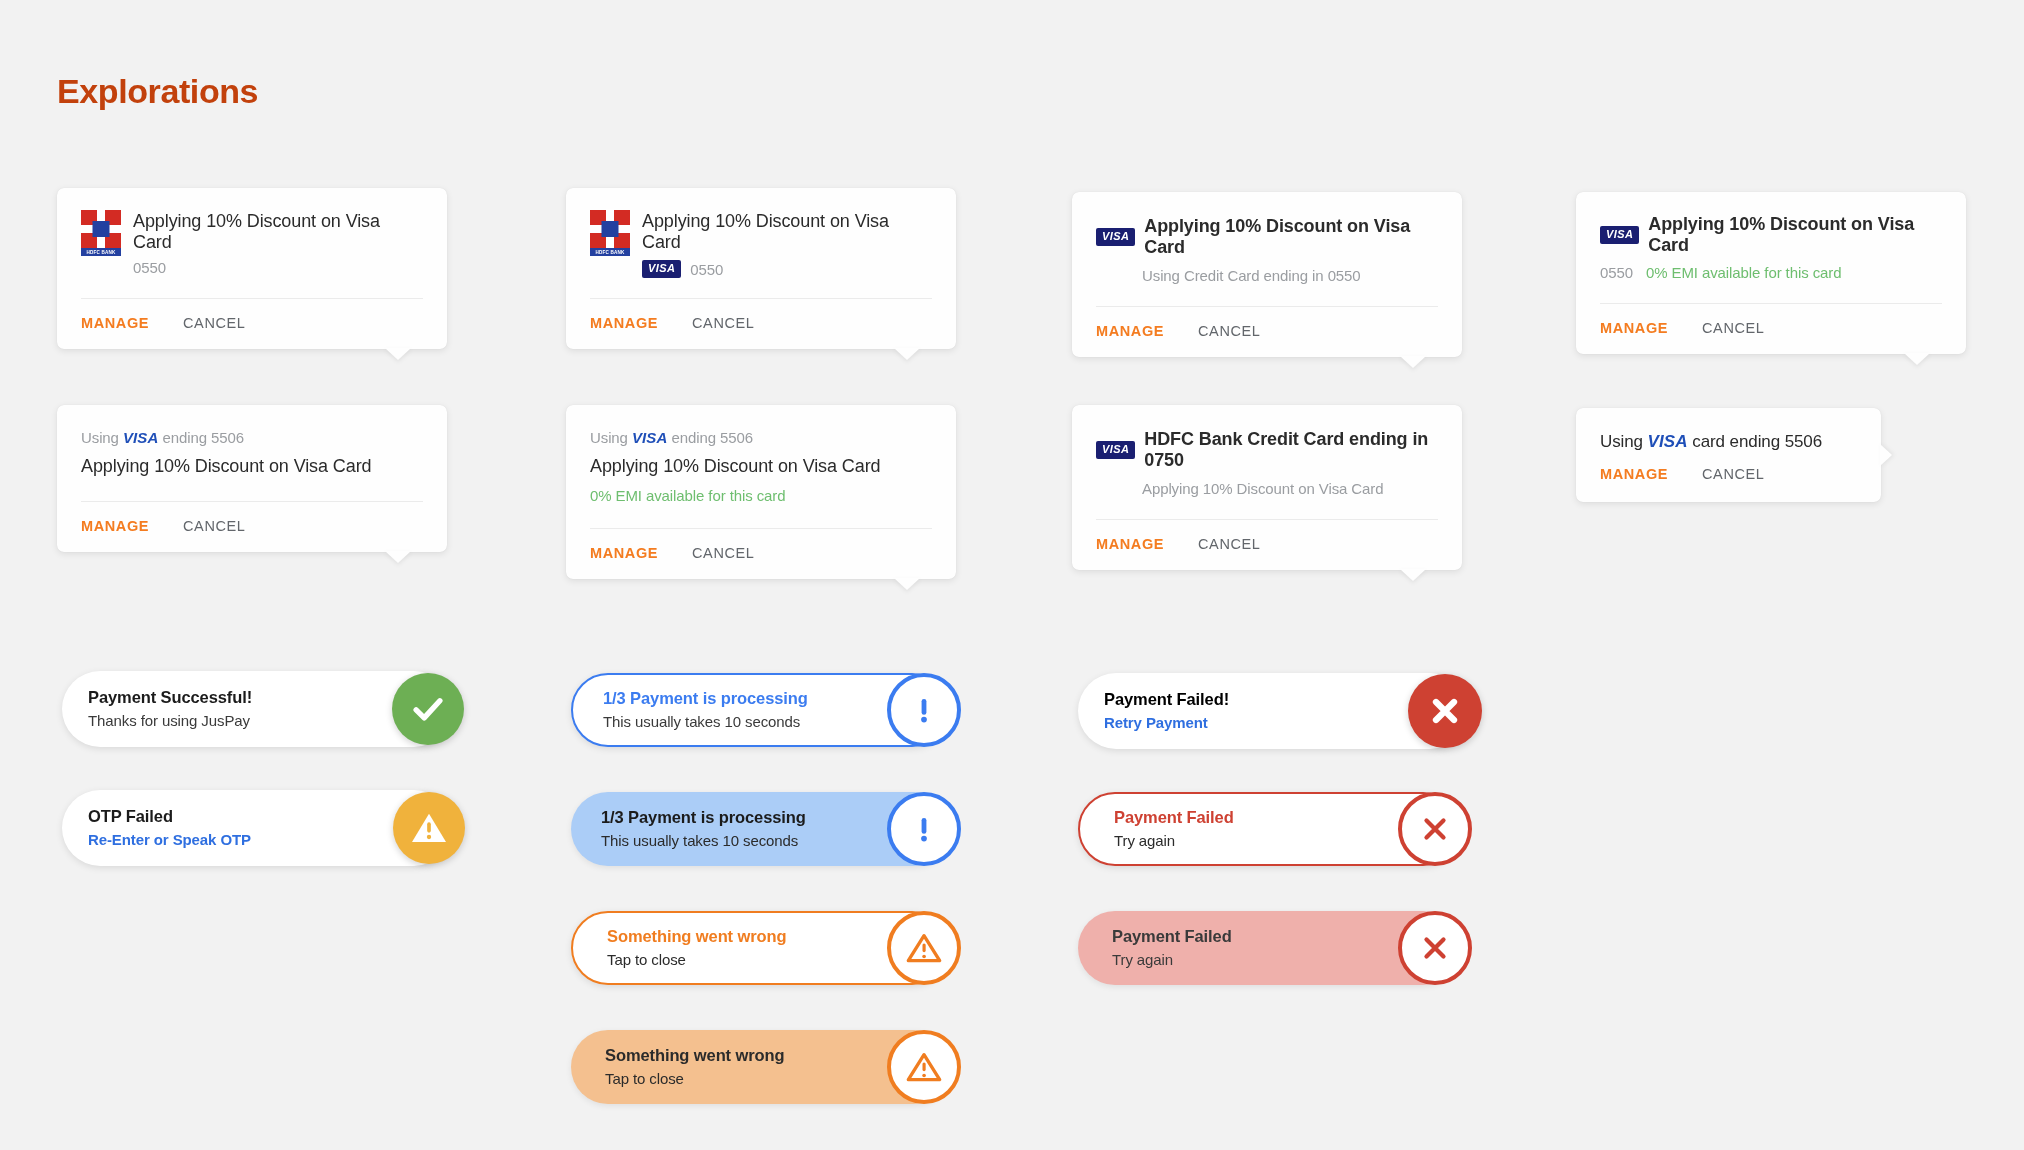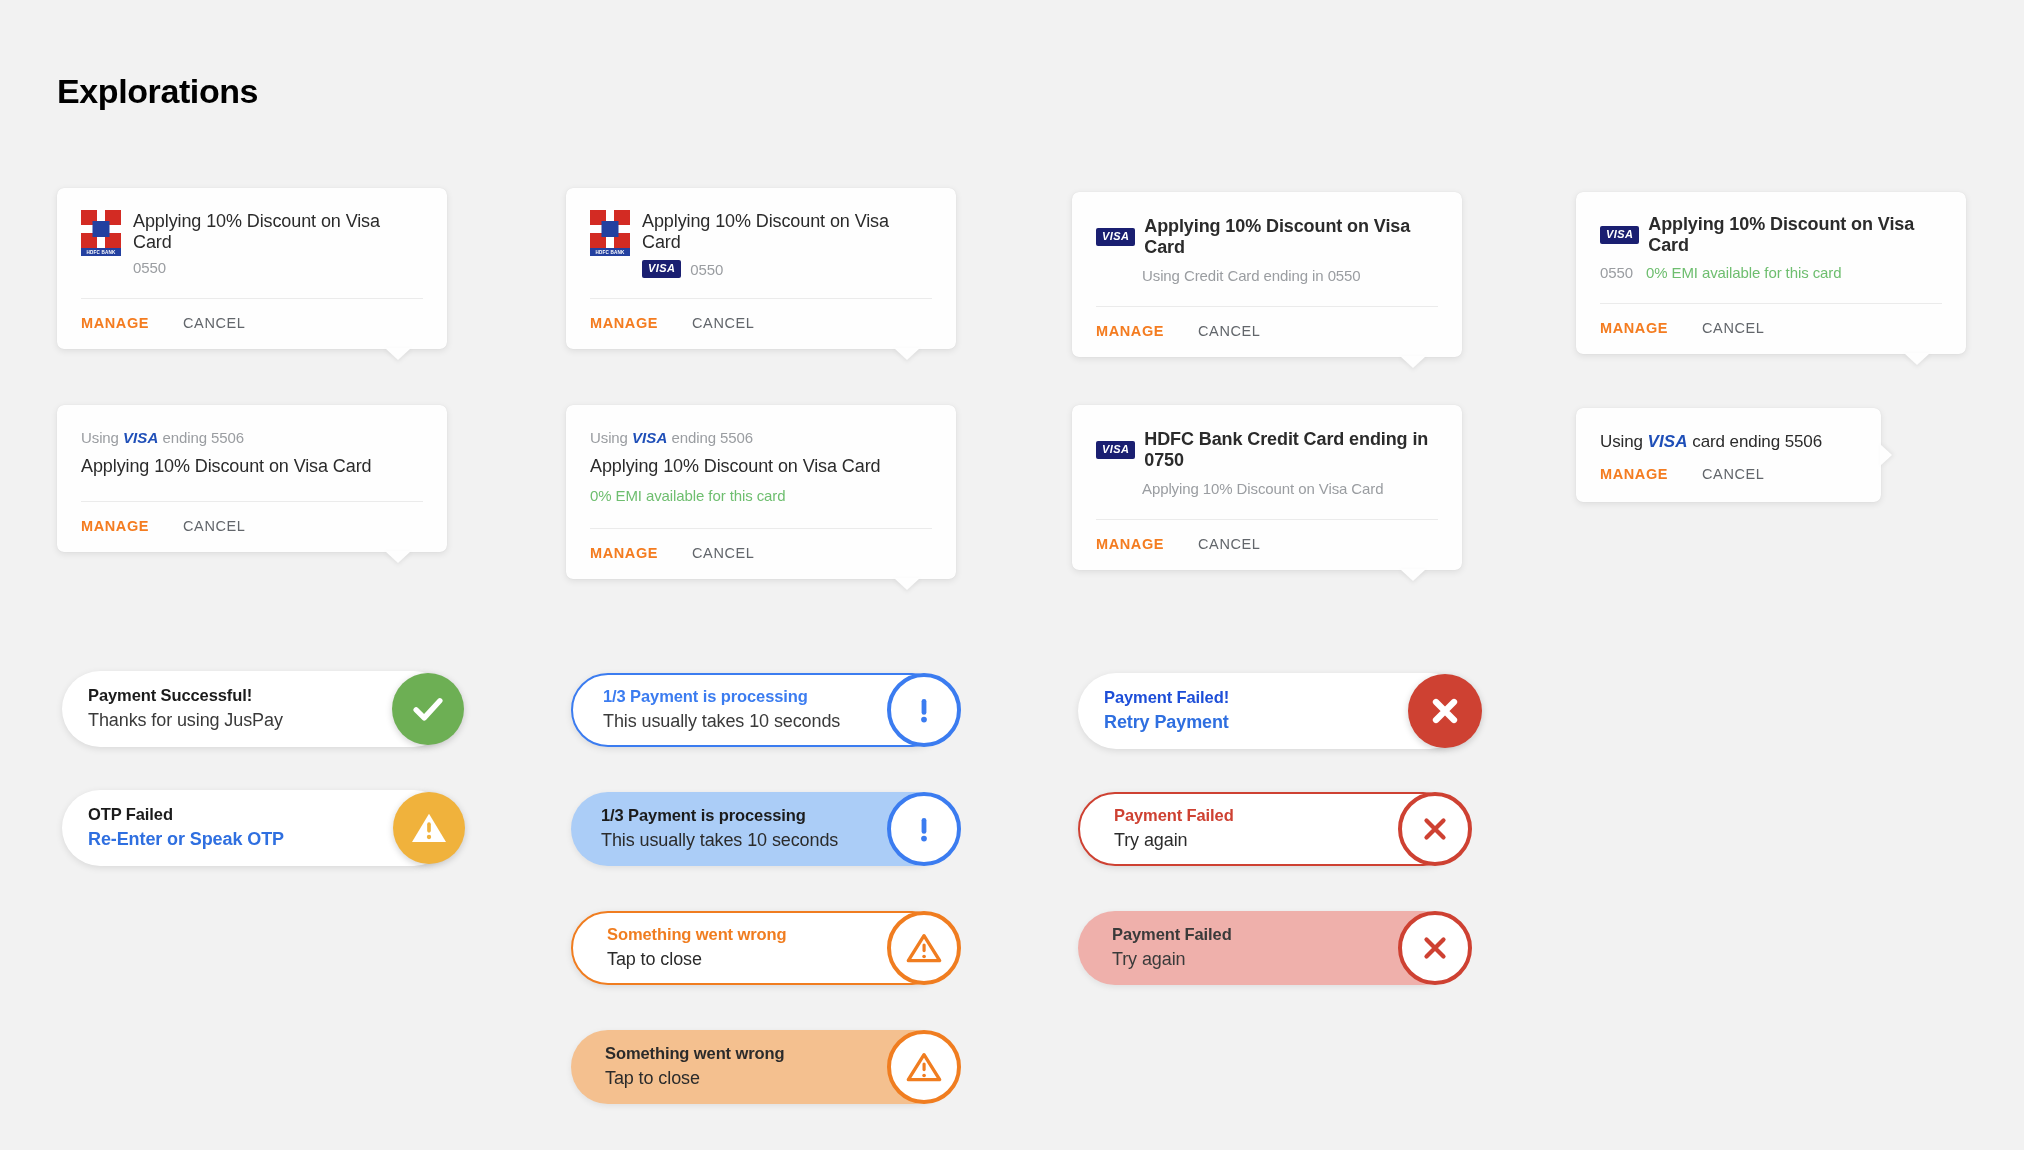--- a/index.html
+++ b/index.html
@@ -6,21 +6,21 @@
   html, body {
     width: 2024px; height: 1150px;
     background: #F2F2F2;
     font-family: "Liberation Sans", sans-serif;
     -webkit-font-smoothing: antialiased;
   }
   .page { position: relative; width: 2024px; height: 1150px; overflow: hidden; }
 
   .page-title {
     position: absolute; left: 57px; top: 72px;
-    font-size: 34px; font-weight: bold; color: #000000; letter-spacing: -0.4px;
+    font-size: 34px; font-weight: bold; color: #c2410c; letter-spacing: -0.4px;
   }
 
   
   .card {
     position: absolute;
     background: #FEFEFE;
     border-radius: 7px;
     box-shadow: 0 2px 7px rgba(0,0,0,0.09), 0 0 1px rgba(0,0,0,0.10);
   }
   .card-body { padding: 22px 24px 0 24px; }
@@ -93,21 +93,21 @@
 
   
   .toast { position: absolute; margin-top: 36px; }
   .toast-pill {
     position: absolute; left: 0; top: 0;
     display: flex; flex-direction: column; justify-content: center;
     border-radius: 999px;
     box-shadow: 0 2px 7px rgba(0,0,0,0.10);
   }
   .toast-t { font-size: 16.5px; font-weight: bold; letter-spacing: -0.1px; line-height: 1.25; }
-  .toast-s { font-size: 18px; letter-spacing: -0.1px; line-height: 1.3; margin-top: 3px; }
+  .toast-s { font-size: 15px; letter-spacing: -0.1px; line-height: 1.3; margin-top: 3px; }
   .toast-badge {
     position: absolute; border-radius: 50%;
     display: flex; align-items: center; justify-content: center;
   }
   .tb-shadow { box-shadow: 0 2px 7px rgba(0,0,0,0.18); }
 </style>
 </head>
 <body>
 
 <div class="page">
@@ -346,21 +346,21 @@
       <svg width="40" height="40" viewBox="0 0 24 24" fill="none" aria-hidden="true">
         <path d="M12 4.6 L21.4 19.6 H2.6 Z" stroke="#F07D20" stroke-width="2" stroke-linejoin="round"></path>
         <rect x="11.1" y="9.3" width="1.9" height="5.2" rx=".95" fill="#F07D20"></rect>
         <circle cx="12.05" cy="17.1" r="1.1" fill="#F07D20"></circle>
       </svg>
     </div>
   </div>
 
   <div class="toast" style="left:1078px; top:637px; width:390px; height:80px;">
     <div class="toast-pill" style="width:390px; height:76px; background:#FFFFFF; padding:0 100px 0 26px;">
-      <div class="toast-t" style="color:#1d4ed8;">Payment Failed!</div>
+      <div class="toast-t" style="color:#000000;">Payment Failed!</div>
       <div class="toast-s" style="color:#2F6FE0; font-weight:bold;">Retry Payment</div>
     </div>
     <div class="toast-badge tb-shadow" style="left:330px; top:1px; width:74px; height:74px; background:#CE4132;">
       <svg width="36" height="36" viewBox="0 0 24 24" fill="none" aria-hidden="true">
         <path d="M6 6 L18 18 M18 6 L6 18" stroke="#FFFFFF" stroke-width="4.2" stroke-linecap="round"></path>
       </svg>
     </div>
   </div>
 
   <div class="toast" style="left:1078px; top:756px; width:390px; height:80px;">

